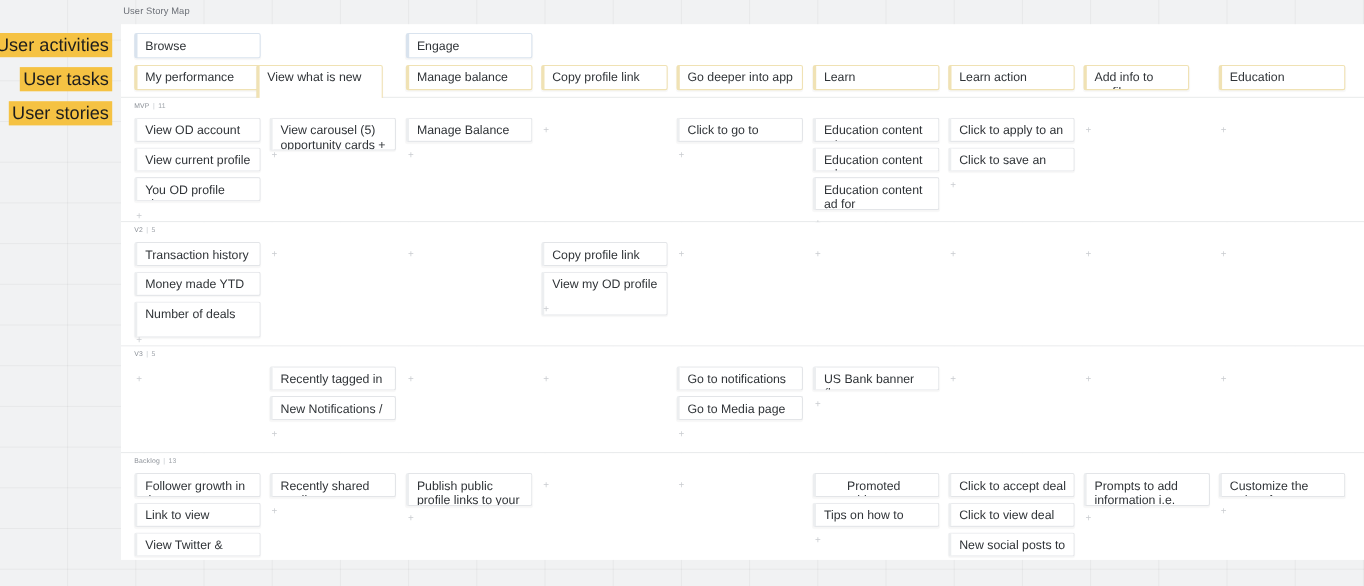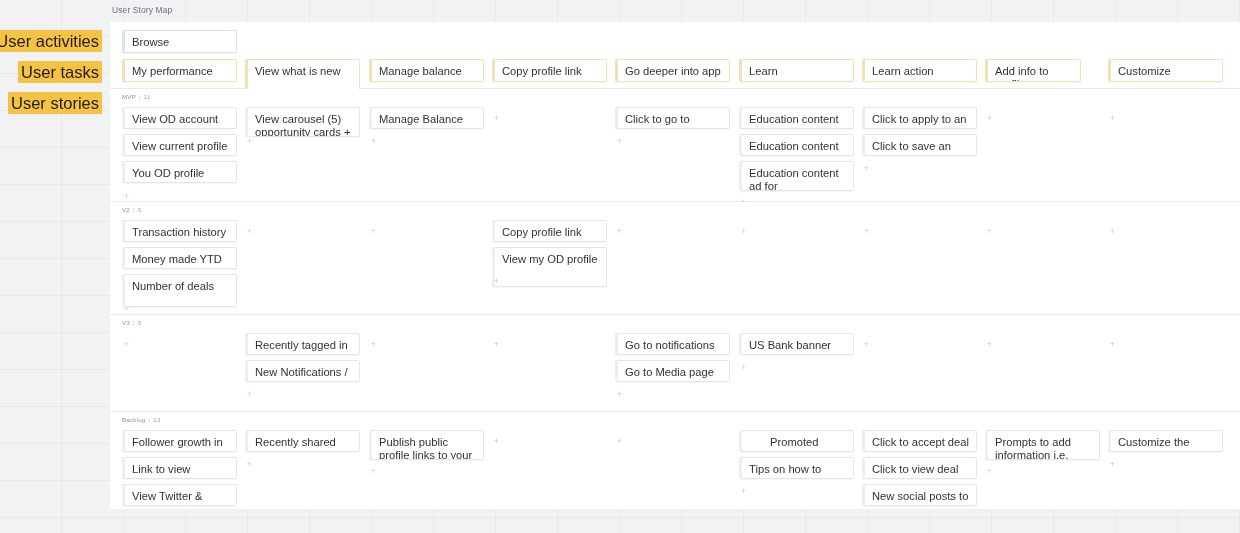--- a/index.html
+++ b/index.html
@@ -117,29 +117,30 @@
 <div id="board">
 
   <div id="board-header">
     <div id="board-title">User Story Map</div>
   </div>
 
   <div class="band" id="band-header">
     <div id="activities-layer"></div>
     <div id="tasks-layer"></div>
   <div class="card activity" style="left: 12px; top: 8px; width: 115px; height: 23px;">Browse</div>
+      <div class="card activity" style="left: 259px; top: 8px; width: 115px; height: 23px;">Engage</div>
       <div class="card task" style="left: 12px; top: 37px; width: 115px; height: 23px;">My performance</div>
-      <div class="card task" style="left: 135px; top: 37px; width: 115px; height: 38px;">View what is new</div>
+      <div class="card task" style="left: 123px; top: 37px; width: 115px; height: 38px;">View what is new</div>
       <div class="card task" style="left: 259px; top: 37px; width: 115px; height: 23px;">Manage balance</div>
       <div class="card task" style="left: 382px; top: 37px; width: 115px; height: 23px;">Copy profile link</div>
       <div class="card task" style="left: 505px; top: 37px; width: 115px; height: 23px;">Go deeper into app</div>
       <div class="card task" style="left: 629px; top: 37px; width: 115px; height: 23px;">Learn</div>
       <div class="card task" style="left: 752px; top: 37px; width: 115px; height: 23px;">Learn action</div>
       <div class="card task" style="left: 875px; top: 37px; width: 96px; height: 23px;">Add info to profile</div>
-      <div class="card task" style="left: 998px; top: 37px; width: 115px; height: 23px;">Customize</div>
+      <div class="card task" style="left: 998px; top: 37px; width: 115px; height: 23px;">Education</div>
     </div>
 
   <div class="band" id="band-mvp">
       <div class="release-label"><span>MVP</span><span class="sep">|</span><span class="cnt">11</span></div>
       <div class="card story" style="left: 12px; top: 18px; width: 115px; height: 22px;">View OD account</div>
       <div class="card story" style="left: 12px; top: 45px; width: 115px; height: 22px;">View current profile</div>
       <div class="card story" style="left: 12px; top: 72px; width: 115px; height: 22px;">You OD profile views</div>
       <div class="card story" style="left: 135px; top: 18px; width: 115px; height: 30px;">View carousel (5) opportunity cards +</div>
       <div class="card story" style="left: 259px; top: 18px; width: 115px; height: 22px;">Manage Balance</div>
       <div class="card story" style="left: 505px; top: 18px; width: 115px; height: 22px;">Click to go to</div>

